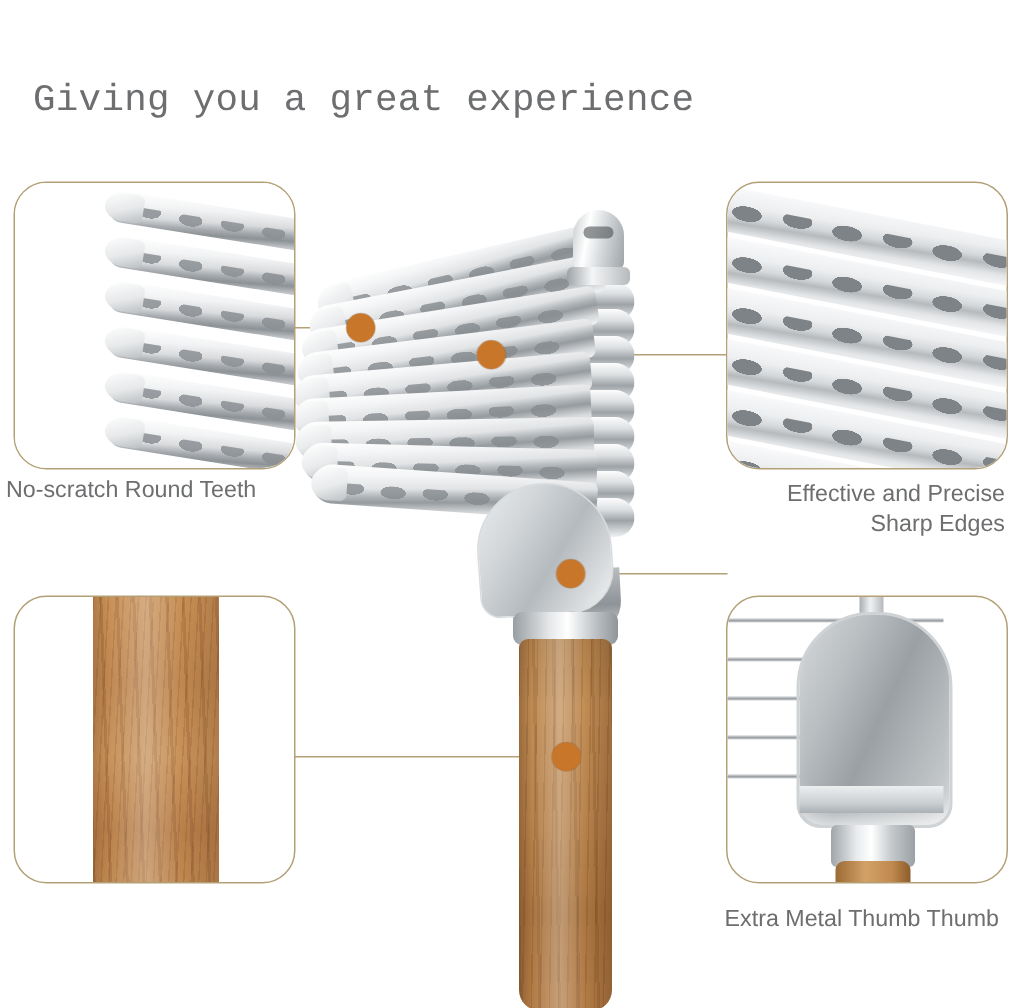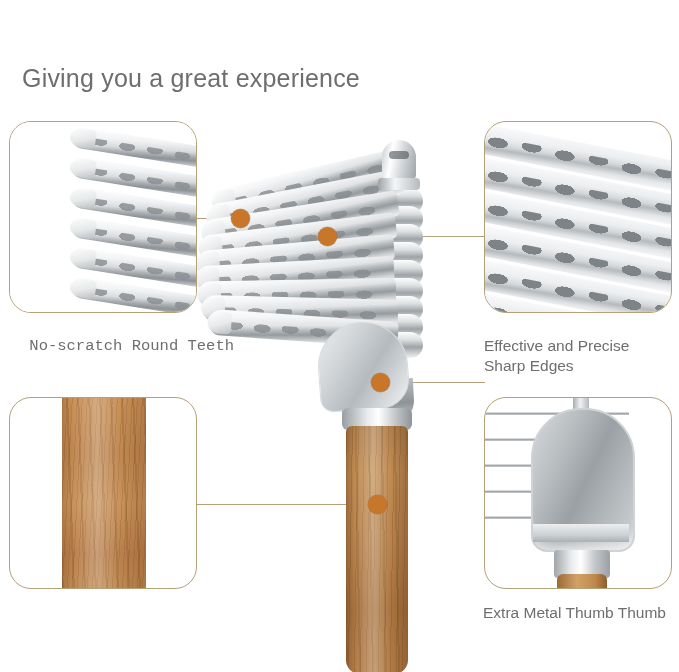--- a/index.html
+++ b/index.html
@@ -4,22 +4,22 @@
 <style>
   html,body{margin:0;padding:0;background:#ffffff;}
   body{width:679px;height:672px;position:relative;overflow:hidden;
        font-family:"Liberation Sans","DejaVu Sans",sans-serif;}
 
   .stage{position:absolute;inset:0;width:679px;height:672px;background:#fff;}
 
   
   .title{position:absolute;left:22px;top:2px;font-size:38px;font-style:italic;
          font-weight:700;letter-spacing:-0.5px;color:#9a6a30;white-space:nowrap;}
-  .subtitle{position:absolute;left:22px;top:64px;font-size:25px;font-weight:400;
-            color:#6d6e70;white-space:nowrap;letter-spacing:0.2px;}
+  .subtitle{position:absolute;left:22px;top:52px;font-size:25px;font-weight:400;
+            color:#6d6e70;white-space:nowrap;letter-spacing:0.2px;font-family:Liberation Mono, monospace;}
 
   
   .callout{position:absolute;border:1.2px solid #b3a077;border-radius:22px;
            background:#fff;overflow:hidden;}
   .cap{position:absolute;color:#6d6e70;font-size:15.5px;line-height:20px;
        white-space:pre-line;}
 
   
   .lead{position:absolute;background:#b3a077;height:1.2px;}
   .dot{position:absolute;width:19px;height:19px;border-radius:50%;
@@ -271,21 +271,21 @@
           <div class="wave"></div>
           <div class="tip"></div>
         </div>
       <div class="tooth" style="top:154px;">
           <div class="body"></div>
           <div class="wave"></div>
           <div class="tip"></div>
         </div>
     </div>
   </div>
-  <div class="cap" style="left:4px;top:336px;width:230px;text-align:right;font-family:Liberation Mono, monospace;">No-scratch Round Teeth</div>
+  <div class="cap" style="left:4px;top:317px;width:230px;text-align:left;">No-scratch Round Teeth</div>
 
   <div class="callout" id="box-edges">
     <div style="position:absolute;inset:0;">
       <div class="edge" style="top:-4px;">
           <div class="face"></div>
           <div class="serr"></div>
         </div>
       <div class="edge" style="top:30px;">
           <div class="face"></div>
           <div class="serr"></div>
@@ -301,21 +301,21 @@
       <div class="edge" style="top:132px;">
           <div class="face"></div>
           <div class="serr"></div>
         </div>
       <div class="edge" style="top:166px;">
           <div class="face"></div>
           <div class="serr"></div>
         </div>
     </div>
   </div>
-  <div class="cap" style="left:484px;top:336px;width:186px;text-align:left;">Effective and Precise
+  <div class="cap" style="left:484px;top:320px;width:186px;text-align:right;">Effective and Precise
 Sharp Edges</div>
 
   <div class="callout" id="box-wood">
     <div class="woodcol"></div>
   </div>
 
   <div class="callout" id="box-thumb">
     <div style="position:absolute;inset:0;">
       <div class="tline" style="top:14px;width:150px;"></div>
       <div class="tline" style="top:40px;width:76px;"></div>

